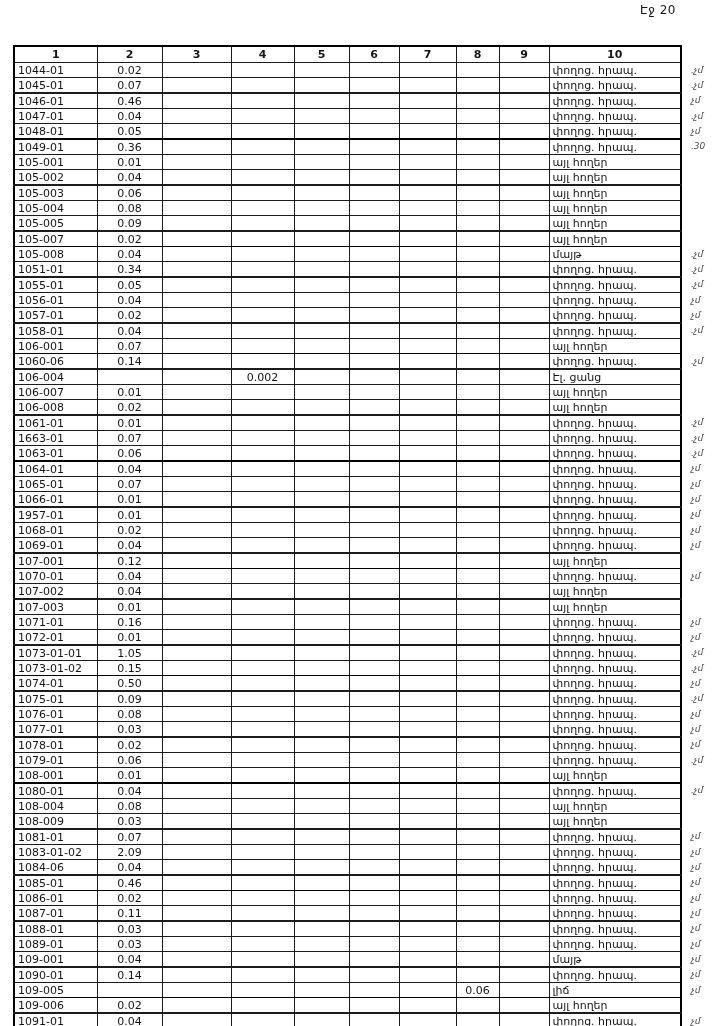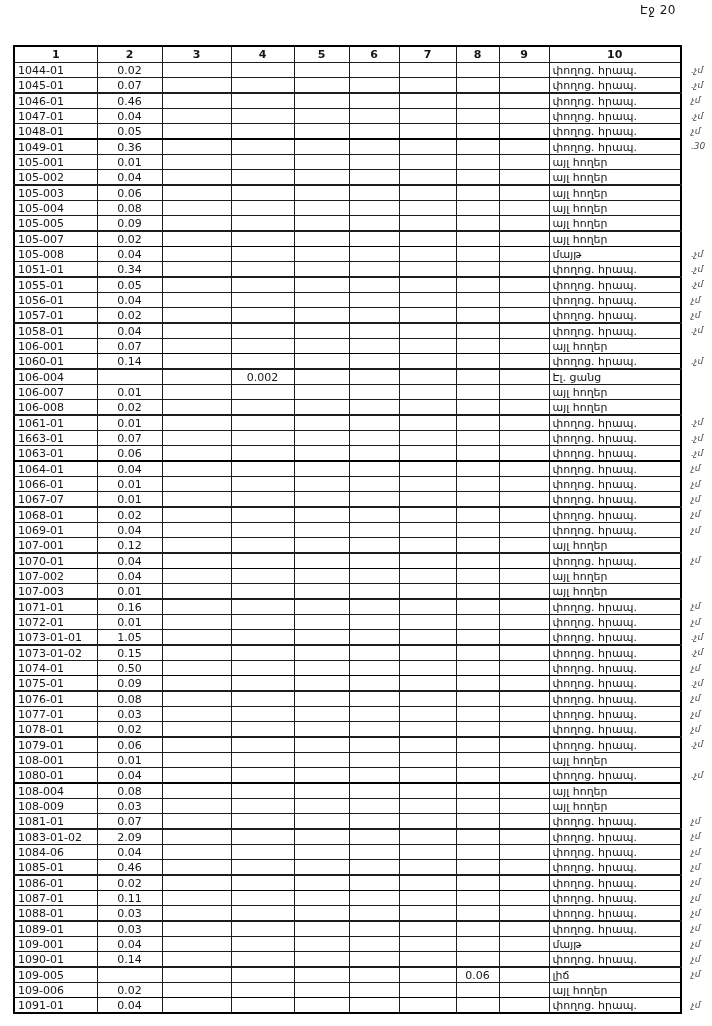--- a/index.html
+++ b/index.html
@@ -343,21 +343,21 @@
         <td class="col-3"></td>
         <td class="col-4"></td>
         <td class="col-5"></td>
         <td class="col-6"></td>
         <td class="col-7"></td>
         <td class="col-8"></td>
         <td class="col-9 last-data">այլ հողեր</td>
         <td class="mark"></td>
       </tr>
       <tr>
-        <td class="col-0">1060-01</td>
+        <td class="col-0">1060-06</td>
         <td class="col-1">0.14</td>
         <td class="col-2"></td>
         <td class="col-3"></td>
         <td class="col-4"></td>
         <td class="col-5"></td>
         <td class="col-6"></td>
         <td class="col-7"></td>
         <td class="col-8"></td>
         <td class="col-9 last-data">փողոց. հրապ.</td>
         <td class="mark">.չմ</td>
@@ -447,34 +447,47 @@
         <td class="col-3"></td>
         <td class="col-4"></td>
         <td class="col-5"></td>
         <td class="col-6"></td>
         <td class="col-7"></td>
         <td class="col-8"></td>
         <td class="col-9 last-data">փողոց. հրապ.</td>
         <td class="mark">չմ</td>
       </tr>
       <tr>
+        <td class="col-0">1065-01</td>
+        <td class="col-1">0.07</td>
+        <td class="col-2"></td>
+        <td class="col-3"></td>
+        <td class="col-4"></td>
+        <td class="col-5"></td>
+        <td class="col-6"></td>
+        <td class="col-7"></td>
+        <td class="col-8"></td>
+        <td class="col-9 last-data">փողոց. հրապ.</td>
+        <td class="mark">չմ</td>
+      </tr>
+      <tr>
         <td class="col-0">1066-01</td>
         <td class="col-1">0.01</td>
         <td class="col-2"></td>
         <td class="col-3"></td>
         <td class="col-4"></td>
         <td class="col-5"></td>
         <td class="col-6"></td>
         <td class="col-7"></td>
         <td class="col-8"></td>
         <td class="col-9 last-data">փողոց. հրապ.</td>
         <td class="mark">չմ</td>
       </tr>
       <tr>
-        <td class="col-0">1067-07</td>
+        <td class="col-0">1957-01</td>
         <td class="col-1">0.01</td>
         <td class="col-2"></td>
         <td class="col-3"></td>
         <td class="col-4"></td>
         <td class="col-5"></td>
         <td class="col-6"></td>
         <td class="col-7"></td>
         <td class="col-8"></td>
         <td class="col-9 last-data">փողոց. հրապ.</td>
         <td class="mark">չմ</td>

